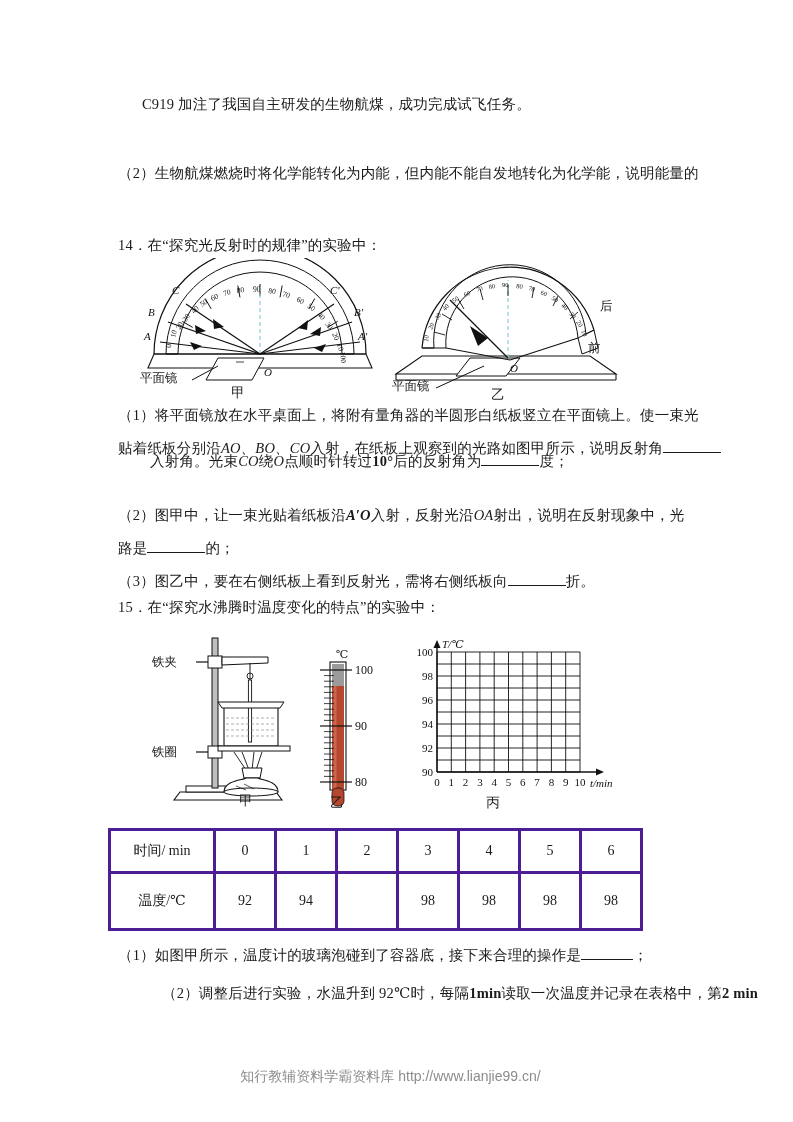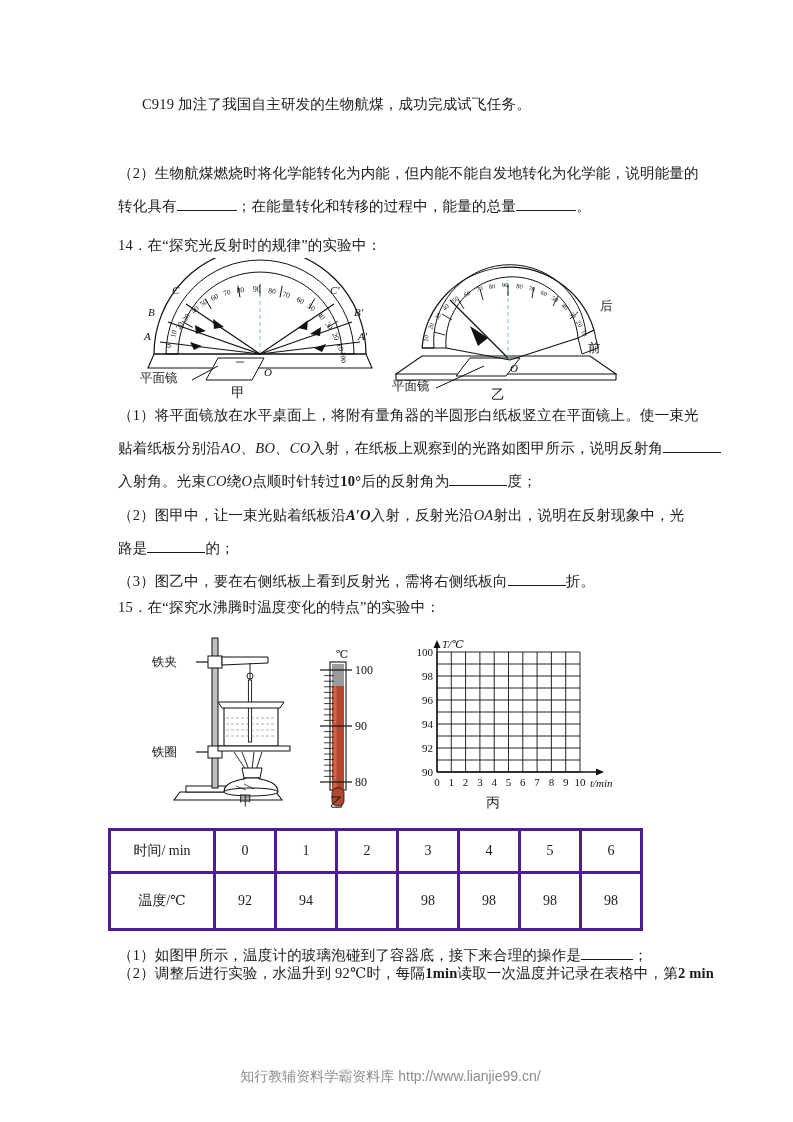--- a/index.html
+++ b/index.html
@@ -58,23 +58,20 @@
 
 <div class="page">
 
   <div class="ln" style="top:97px;margin-left:24px;">
     <span>C919 加注了我国自主研发的生物航煤，成功完成试飞任务。</span>
   </div>
 
 
   <div class="ln" style="top:166px;">
     <span>（2）生物航煤燃烧时将化学能转化为内能，但内能不能自发地转化为化学能，说明能量的</span>
-  </div>
-  <div class="ln" style="top:199px;">
-    <span>转化具有</span><span class="blank b60"></span><span>；在能量转化和转移的过程中，能量的总量</span><span class="blank b60"></span><span>。</span>
   </div>
 
   <div class="ln" style="top:238px;">
     <span>14．在“探究光反射时的规律”的实验中：</span>
   </div>
 
   <div class="fig" style="left:140px;top:258px;width:240px;height:135px;">
     <svg width="240" height="135" viewBox="0 0 240 135">
 
       <polygon points="14,96 226,96 232,110 8,110" fill="#fff" stroke="#111" stroke-width="1.1"></polygon>
@@ -227,21 +224,21 @@
     <div class="lbl-cn" style="left:196px;top:82px;">前</div>
     <div class="cap" style="left:86px;top:128px;width:40px;">乙</div>
   </div>
 
   <div class="ln" style="top:408px;">
     <span>（1）将平面镜放在水平桌面上，将附有量角器的半圆形白纸板竖立在平面镜上。使一束光</span>
   </div>
   <div class="ln" style="top:441px;">
     <span>贴着纸板分别沿</span><span class="ital">AO、BO、CO</span><span>入射，在纸板上观察到的光路如图甲所示，说明反射角</span><span class="blank b58"></span>
   </div>
-  <div class="ln" style="top:474px;">
+  <div class="ln" style="top:454px;margin-left:32px;">
     <span>入射角。光束</span><span class="ital">CO</span><span>绕</span><span class="ital">O</span><span>点顺时针转过</span><span class="bold">10°</span><span>后的反射角为</span><span class="blank b58"></span><span>度；</span>
   </div>
 
   <div class="ln" style="top:508px;">
     <span>（2）图甲中，让一束光贴着纸板沿</span><span class="ital bold">A′O</span><span>入射，反射光沿</span><span class="ital">OA</span><span>射出，说明在反射现象中，光</span>
   </div>
   <div class="ln" style="top:541px;">
     <span>路是</span><span class="blank b58"></span><span>的；</span>
   </div>
   <div class="ln" style="top:574px;">
@@ -436,21 +433,21 @@
         <td class="vcell">98</td>
         <td class="vcell">98</td>
         <td class="vcell">98</td>
       </tr>
     </tbody>
   </table>
 
   <div class="ln" style="top:948px;">
     <span>（1）如图甲所示，温度计的玻璃泡碰到了容器底，接下来合理的操作是</span><span class="blank b52"></span><span>；</span>
   </div>
-  <div class="ln" style="top:966px;">
+  <div class="ln" style="top:986px;margin-left:44px;">
     <span>（2）调整后进行实验，水温升到 92℃时，每隔</span><span class="bold">1min</span><span>读取一次温度并记录在表格中，第</span><span class="bold">2 min</span>
   </div>
 
   <div class="footer">
     <span>知行教辅资料学霸资料库 http://www.lianjie99.cn/</span>
   </div>
 
 </div>
 
 </body></html>

